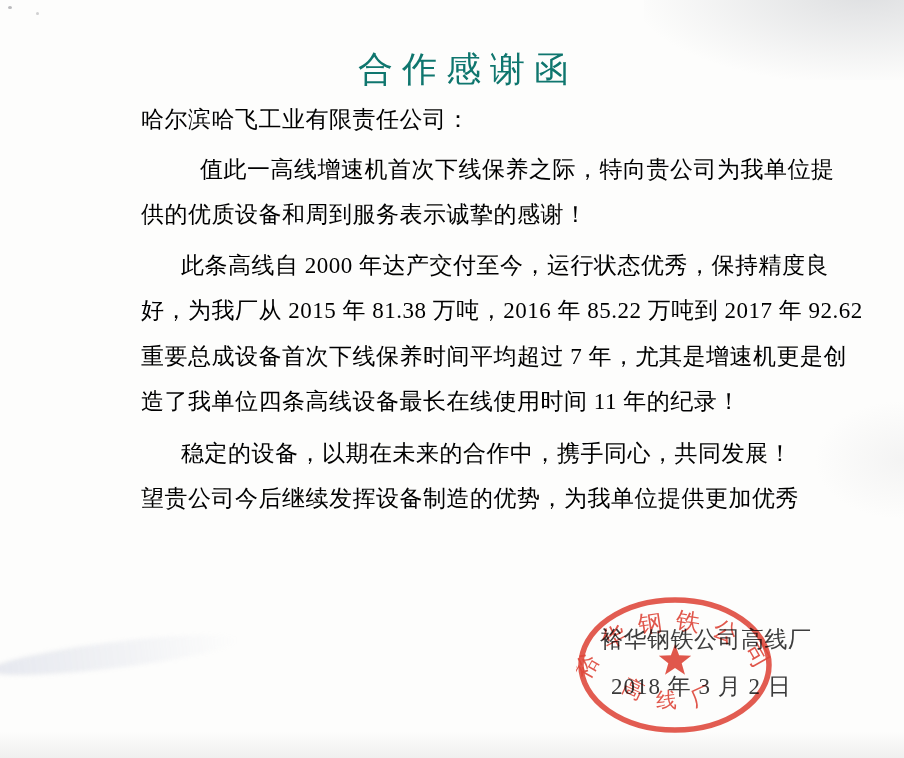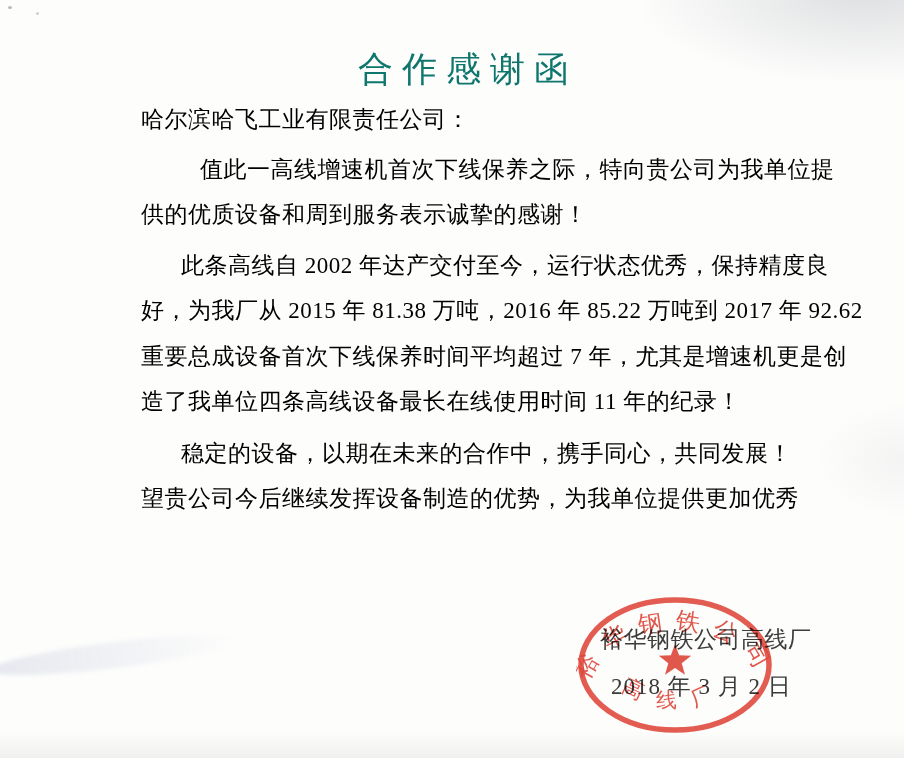--- a/index.html
+++ b/index.html
@@ -97,21 +97,21 @@
   <div class="title">合作感谢函</div>
 
   <div class="letter-body">
     <div class="salutation">哈尔滨哈飞工业有限责任公司：</div>
     <div>
         <div class="para p0">
           <div class="line">值此一高线增速机首次下线保养之际，特向贵公司为我单位提</div>
           <div class="line">供的优质设备和周到服务表示诚挚的感谢！</div>
         </div>
         <div class="para p1">
-          <div class="line">此条高线自 2002 年达产交付至今，运行状态优秀，保持精度良</div>
+          <div class="line">此条高线自 2000 年达产交付至今，运行状态优秀，保持精度良</div>
           <div class="line">好，为我厂从 2015 年 81.38 万吨，2016 年 85.22 万吨到 2017 年 92.62</div>
           <div class="line">重要总成设备首次下线保养时间平均超过 7 年，尤其是增速机更是创</div>
           <div class="line">造了我单位四条高线设备最长在线使用时间 11 年的纪录！</div>
         </div>
         <div class="para p2">
           <div class="line">稳定的设备，以期在未来的合作中，携手同心，共同发展！</div>
           <div class="line">望贵公司今后继续发挥设备制造的优势，为我单位提供更加优秀</div>
         </div>
       </div>
   </div>

